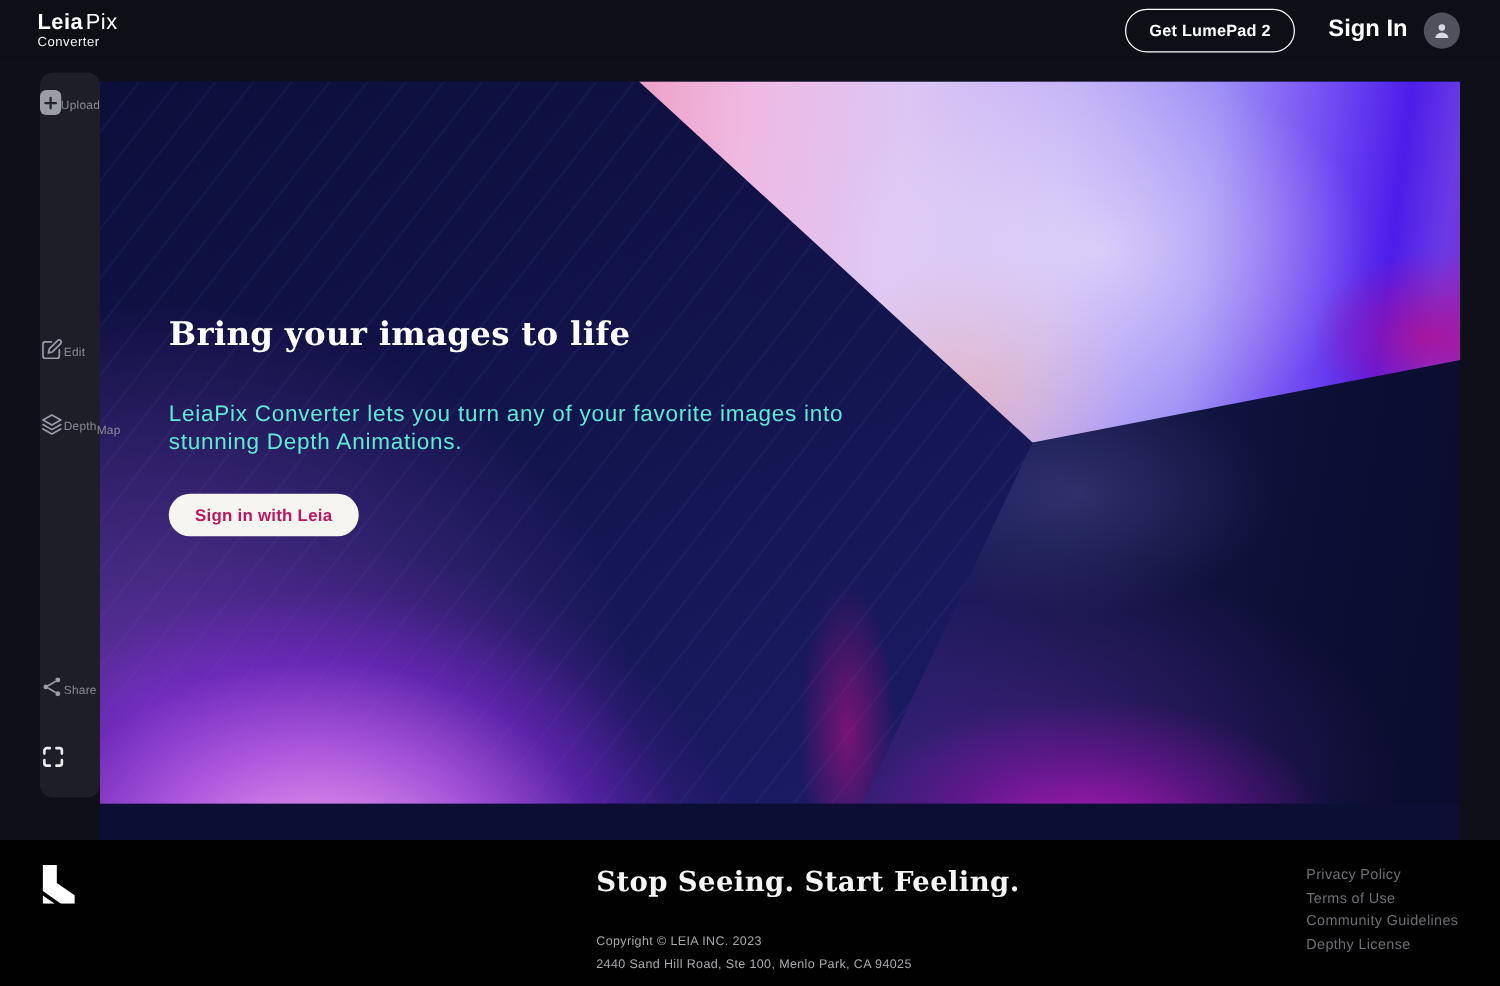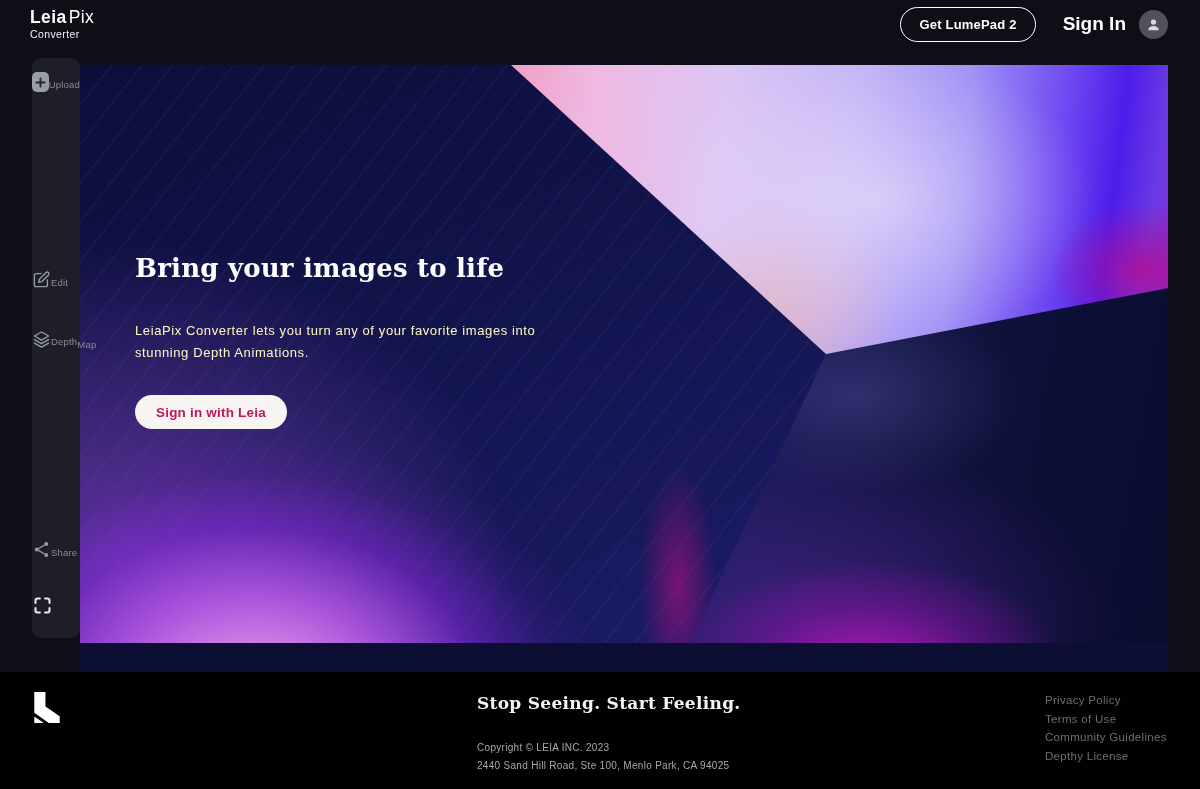--- a/index.html
+++ b/index.html
@@ -50,32 +50,32 @@
   .plane-bright { clip-path:polygon(431px 0, 1088px 0, 1088px 223px, 746px 289px);
     background:
       radial-gradient(130px 95px at 1063px 205px, rgba(188,10,135,.75), transparent 72%),
       radial-gradient(300px 210px at 800px 135px, rgba(252,242,252,.5), transparent 72%),
       radial-gradient(170px 150px at 700px 245px, rgba(250,170,135,.38), transparent 72%),
       linear-gradient(97deg, #ee9fc4 36%, #efb9e2 44%, #dcc6f4 55%, #c2b2f6 66%, #9d8ef5 76%, #6f49f2 84%, #4d1dea 89%, #6a3ae4 92.5%, #9028c8 96%, #b5129b 98.5%, #90107e 100%); }
 
   .hero-content { position:absolute; left:55px; top:188px; z-index:2; }
   .hero-title { font-family:"DejaVu Serif", serif; font-weight:700; font-size:26px; color:#ffffff;
                 letter-spacing:.2px; }
-  .hero-desc { margin-top:37px; font-size:13px; line-height:22px; letter-spacing:.6px; color:#fef9c3;
+  .hero-desc { margin-top:37px; font-size:18px; line-height:22px; letter-spacing:.6px; color:#5eead4;
                font-weight:500; }
   .hero-desc span { display:block; }
   .cta-btn { margin-top:31px; height:34px; padding:0 21px; border:none; border-radius:17px; background:#f7f5f2;
              color:#be185d; font-size:13.5px; font-weight:700; letter-spacing:.2px; cursor:pointer;
              font-family:"Liberation Sans", sans-serif; }
 
   
   .footer { position:absolute; top:672px; left:0; width:1200px; height:117px; background:#010102; z-index:5; }
   .footer-logo { position:absolute; left:33px; top:20px; }
   .footer-center { position:absolute; left:477px; top:21px; }
-  .footer-tagline { font-family:"DejaVu Serif", serif; font-weight:700; font-size:17px; color:#f4f4f4;
+  .footer-tagline { font-family:"DejaVu Serif", serif; font-weight:700; font-size:22px; color:#f4f4f4;
                     letter-spacing:.3px; }
   .footer-copy { margin-top:26px; font-size:10px; line-height:18px; color:#a9a9ad; letter-spacing:.3px; }
   .footer-links { position:absolute; left:1045px; top:23px; display:flex; flex-direction:column; }
   .footer-link { font-size:11.5px; color:#6e6e74; letter-spacing:.3px; margin-bottom:7px; cursor:pointer;
                  text-decoration:none; line-height:11.5px; }
 </style>
 </head>
 <body>
 
 <div class="header">

